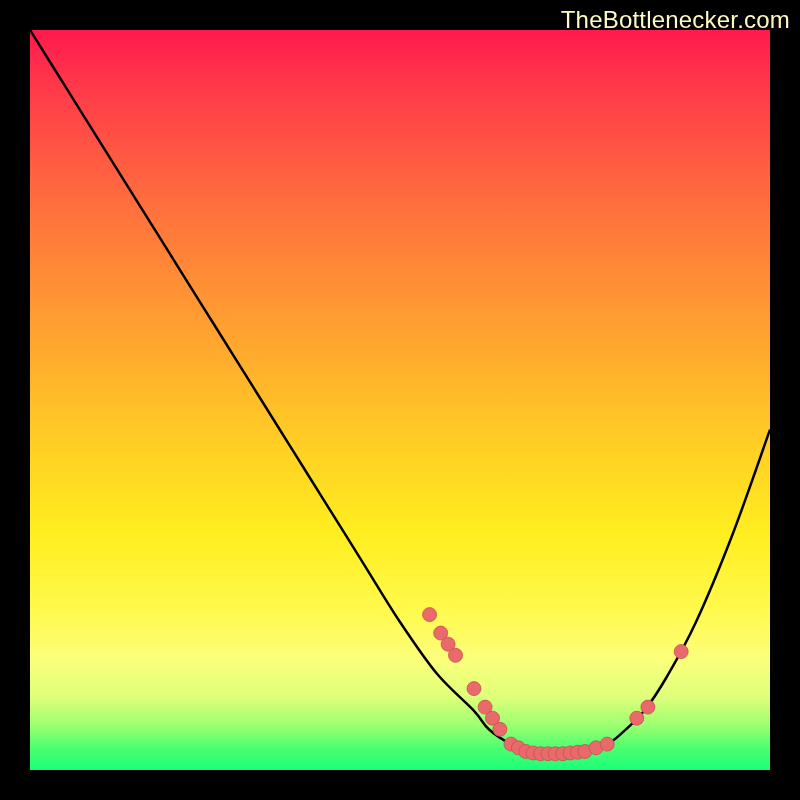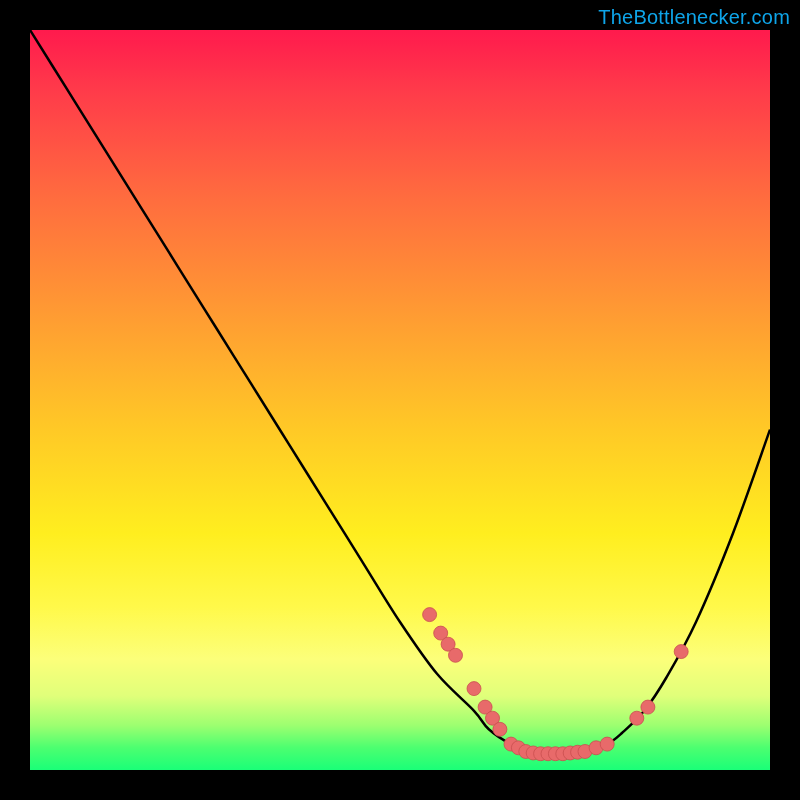--- a/index.html
+++ b/index.html
@@ -28,22 +28,22 @@
       #fcff7a 85%,
       #e0ff7a 90%,
       #9cff70 94%,
       #4cff70 97%,
       #1aff78 100%);
   }
   .attribution {
     position: absolute;
     top: 6px;
     right: 10px;
-    color: #0ea5e9;
-    font-size: 20px;
+    color: #fef9c3;
+    font-size: 24px;
     font-weight: 500;
     letter-spacing: 0.2px;
   }
   svg.curve {
     position: absolute;
     left: 30px;
     top: 30px;
     width: 740px;
     height: 740px;
     pointer-events: none;

